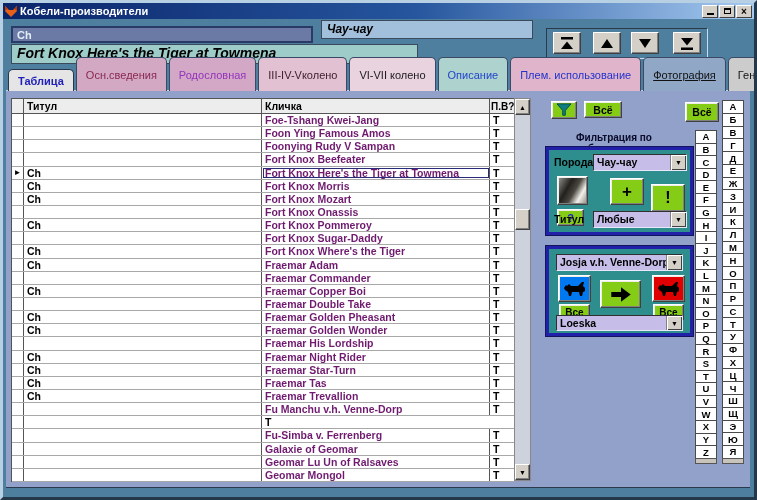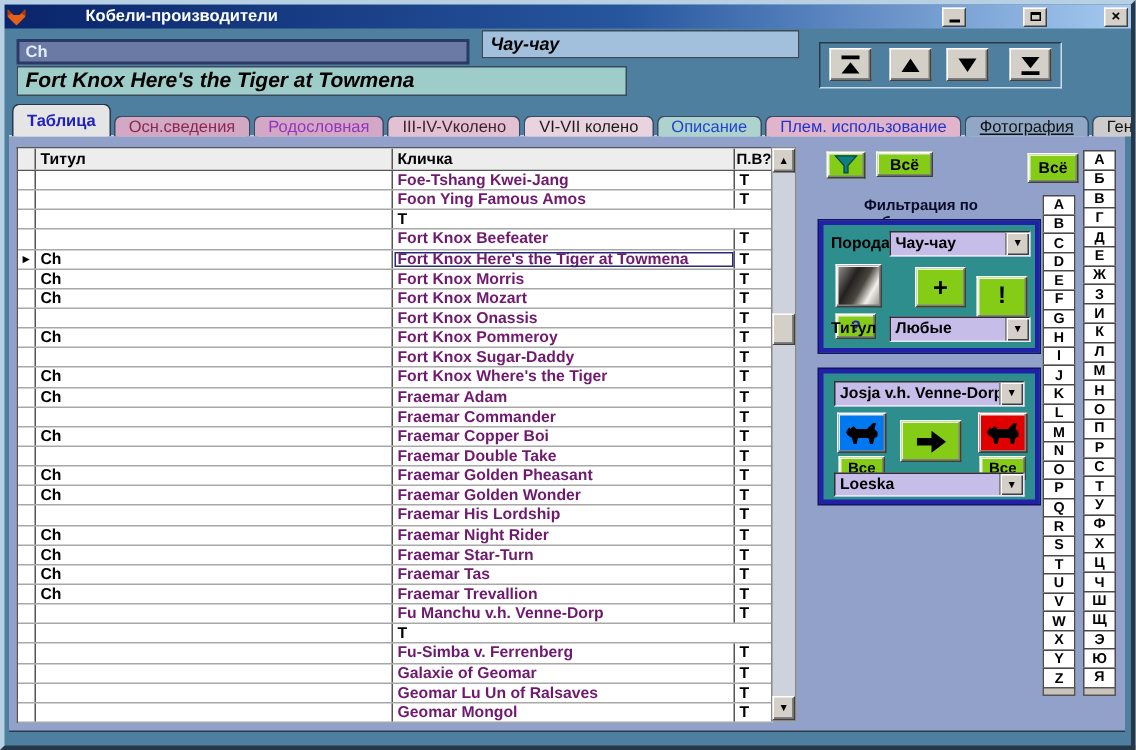--- a/index.html
+++ b/index.html
@@ -3,21 +3,21 @@
 <meta charset="utf-8">
 <style>
   html,body{margin:0;padding:0;}
   body{font-family:"Liberation Sans", sans-serif; background:#3A5A72;}
   .window{position:relative; width:757px; height:500px; background:#4F7F9E; overflow:hidden;
     border-left:3px solid #B8D0E4; border-top:3px solid #B8D0E4;
     border-right:3px solid #24384A; border-bottom:3px solid #24384A; box-sizing:border-box;}
   
   .titlebar{position:absolute; left:0; top:0; width:751px; height:16px;
     background:linear-gradient(90deg,#0A246A 0%, #26569E 55%, #A6CAF0 100%);
-    display:flex; align-items:center; padding:0 2px; box-sizing:border-box;gap:37px;}
+    display:flex; align-items:center; padding:0 2px; box-sizing:border-box;}
   .titlebar .ttext{color:#FFF; font-size:11px; font-weight:bold; margin-left:3px; flex:1;}
   .winbtn{width:16px; height:13px; margin-left:1px; background:#D4D0C8;
     border-top:1px solid #FFF; border-left:1px solid #FFF; border-right:1px solid #404040; border-bottom:1px solid #404040;
     display:flex; align-items:center; justify-content:center; font-size:10px; font-weight:bold; color:#000; box-sizing:border-box;}
   .minglyph{width:7px; height:2px; background:#000; margin-top:6px;}
   .restglyph{width:7px; height:6px; border:1px solid #000; border-top:2px solid #000; box-sizing:border-box;}
   
   .chfield{position:absolute; left:8px; top:23px; width:302px; height:17px; background:#6A7AA4;
     border:2px solid #2A3A66; color:#E4EEF8; font-size:11px; font-weight:bold; padding:1px 4px; box-sizing:border-box;}
   .breedtop{position:absolute; left:318px; top:17px; width:212px; height:19px; background:#A2C0DC;
@@ -26,21 +26,21 @@
     border:1px solid #3A4A5C; color:#000; font-size:14px; font-weight:bold; font-style:italic; padding:0 5px; box-sizing:border-box;}
   
   .navgroup{position:absolute; left:543px; top:25px; width:160px; height:29px;
     border-top:1px solid #2A3A4A; border-left:1px solid #2A3A4A; border-bottom:1px solid #C8DCEC; border-right:1px solid #C8DCEC;}
   .navbtn{position:absolute; top:3px; width:28px; height:22px; background:#D4D0C8;
     border-top:1px solid #FFF; border-left:1px solid #FFF; border-right:1px solid #404040; border-bottom:1px solid #404040;
     box-shadow:inset -1px -1px 0 #808080; display:flex; align-items:center; justify-content:center; box-sizing:border-box;}
   .navbtn svg{display:block;}
   
   .tabbar{position:absolute; left:5px; top:66px; height:22px; display:flex; align-items:flex-end; z-index:4;}
-  .tab{height:14px; padding:0 9px; margin-right:2px; display:flex; align-items:center; justify-content:center;
+  .tab{height:34px; padding:0 9px; margin-right:2px; display:flex; align-items:center; justify-content:center;
     border:1px solid #3A4A66; border-bottom:none; border-radius:5px 5px 0 0; font-size:11px; box-sizing:border-box; white-space:nowrap;}
   .tab.active{height:22px; font-weight:bold; z-index:6; border-color:#26364E;}
   
   .pane{position:absolute; left:3px; top:87px; width:744px; height:398px; background:#91A1C9;
     border-top:1px solid #C6D2E6; border-bottom:1px solid #2A3A4C; box-sizing:border-box; z-index:1;}
   
   .grid{position:absolute; left:8px; top:95px; width:503px; height:383px; background:#FFF; overflow:hidden;
     border-left:1px solid #555; border-top:1px solid #555; box-sizing:content-box; z-index:2;}
   .thead{display:flex; height:15px; background:#EDEDED; border-bottom:1px solid #555; box-sizing:border-box;}
   .thead .cell{font-weight:bold; font-size:10.5px; color:#000; background:#EDEDED;}
@@ -181,20 +181,21 @@
         </div>
         <div class="trow">
           <div class="cell csel"></div>
           <div class="cell ctitle"></div>
           <div class="cell cname">Foon Ying Famous Amos</div>
           <div class="cell cpv" style="border-right: none;">Т</div>
         </div>
         <div class="trow">
           <div class="cell csel"></div>
           <div class="cell ctitle"></div>
+          <div class="cell cname">Foonying Rudy V Sampan</div>
           <div class="cell cpv" style="border-right: none;">Т</div>
         </div>
         <div class="trow">
           <div class="cell csel"></div>
           <div class="cell ctitle"></div>
           <div class="cell cname">Fort Knox Beefeater</div>
           <div class="cell cpv" style="border-right: none;">Т</div>
         </div>
         <div class="trow">
           <div class="cell csel">

